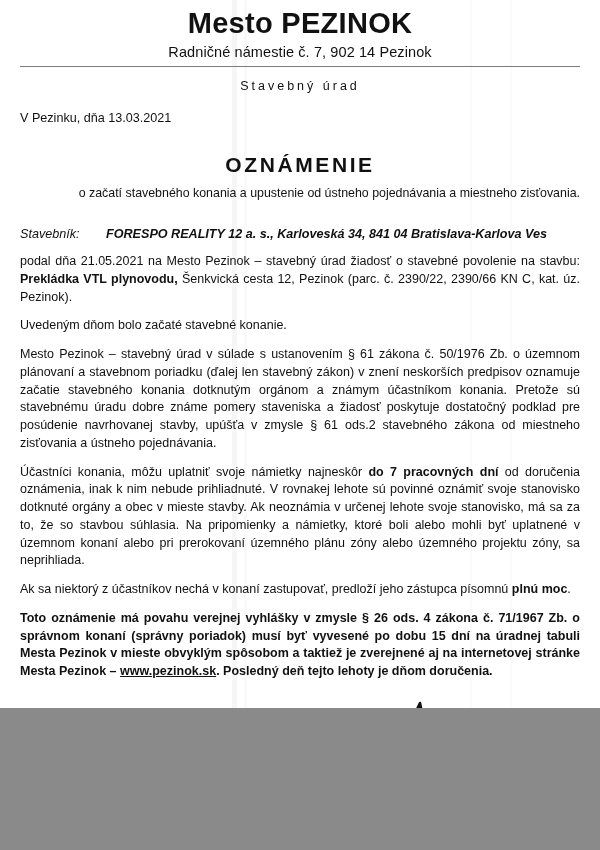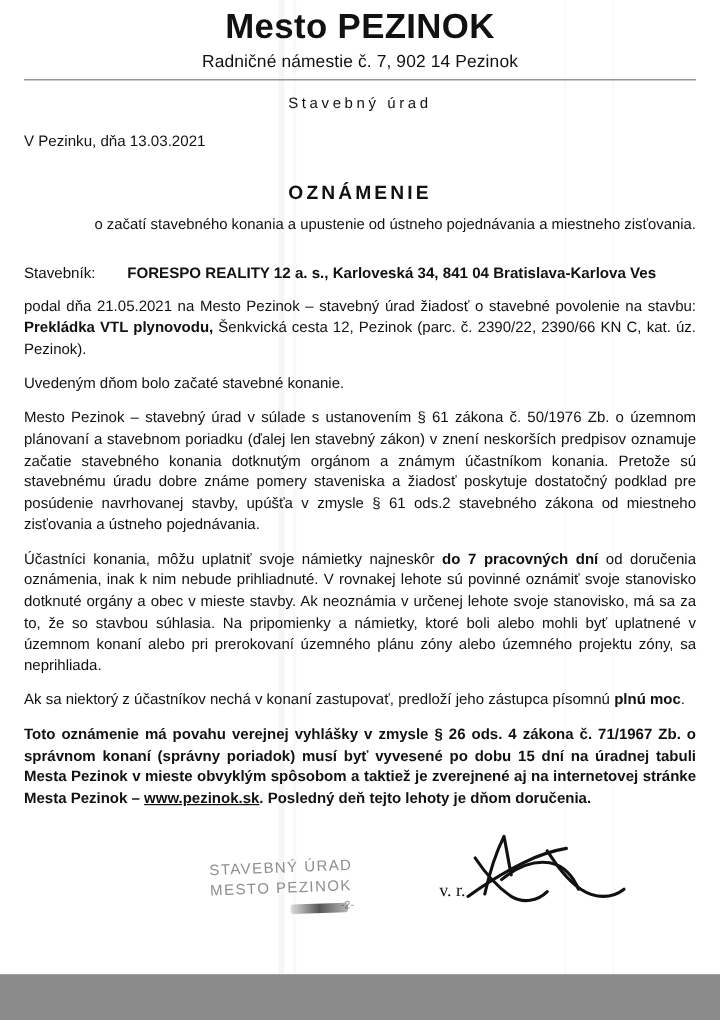--- a/index.html
+++ b/index.html
@@ -6,21 +6,21 @@
     margin: 0;
     padding: 0;
     background: #8a8a8a;
   }
   body {
     font-family: "Liberation Sans", sans-serif;
   }
   .page {
     position: relative;
     width: 600px;
-    height: 812px;
+    height: 708px;
     background: #ffffff;
     overflow: hidden;
     box-sizing: border-box;
     color: #111111;
   }
   
   .scanband {
     position: absolute;
     top: 0;
     bottom: 0;
@@ -61,37 +61,38 @@
     letter-spacing: 3px;
     margin-top: 12px;
   }
   .refblock {
     margin-top: 16px;
     font-size: 12.6px;
     line-height: 1.45;
   }
   .doc-title {
     text-align: center;
-    font-size: 16px;
+    font-size: 21px;
     font-weight: bold;
     letter-spacing: 2.6px;
     margin-top: 26px;
   }
   .doc-subtitle {
     text-align: right;
     font-size: 12.4px;
     margin-top: 9px;
   }
   .party-block {
     margin-top: 25px;
     font-size: 12.6px;
     line-height: 1.5;
   }
   .party-row {
     display: flex;
+    font-style: italic;
   }
   .party-label {
     width: 86px;
     flex: 0 0 86px;
   }
   .party-value {
     font-weight: bold;
   }
   p.body {
     font-size: 12.5px;

